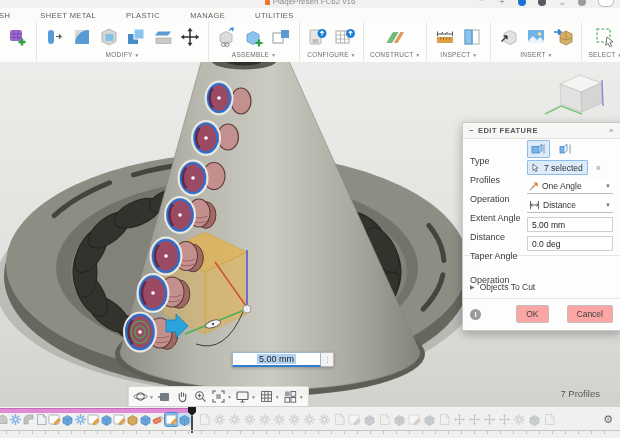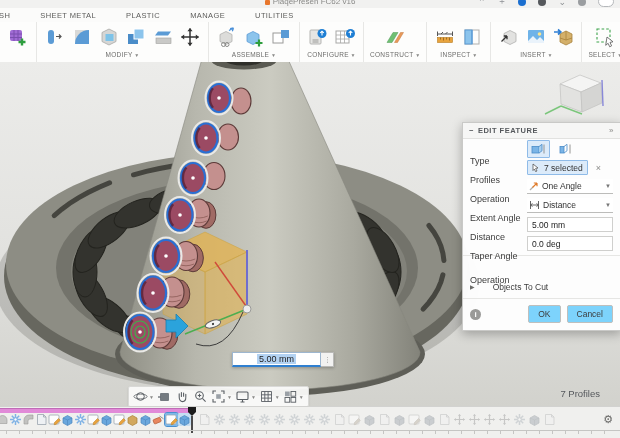--- a/index.html
+++ b/index.html
@@ -53,26 +53,26 @@
   .prow{display:flex;align-items:center;height:19px;padding:0 7px;}
   .plabel{width:57px;flex:none;color:#3c3c3c;margin-top:25px;}
   .pselect{flex:1;display:flex;align-items:center;gap:3px;height:14px;background:#fff;border-bottom:1px solid #bcbcba;padding:0 2px;font-size:8.5px;color:#333;}
   .pselect .dcaret{margin-left:auto;font-size:6px;color:#777;}
   .pinput{flex:1;height:13px;background:#fff;border:1px solid #cfcfcd;display:flex;align-items:center;padding:0 4px;font-size:8.5px;color:#222;}
   .chip{display:flex;align-items:center;gap:4px;height:13px;background:#dcebfa;border:1px solid #8fbbe8;padding:0 4px;font-size:8.5px;color:#333;border-radius:1px;}
   .chip-x{margin-left:8px;color:#8a8a88;font-size:9px;}
   .type-btn{width:21px;height:16px;display:flex;align-items:center;justify-content:center;border:1px solid transparent;border-radius:1px;margin-right:4px;}
   .type-btn.selct{background:#dcebfa;border-color:#8fbbe8;}
   .pdivider{height:1px;background:#e6e6e4;margin:2px 0;}
-  .objects-row{gap:18px;font-size:8.5px;color:#3c3c3c;}
+  .objects-row{gap:5px;font-size:8.5px;color:#3c3c3c;}
   .tri{font-size:6px;color:#6d6d6b;}
   .pfooter{display:flex;align-items:center;padding:4px 7px 7px;}
   .info-i{width:11px;height:11px;border-radius:50%;background:#9a9a98;color:#fff;font-size:8px;font-weight:bold;display:flex;align-items:center;justify-content:center;}
   .fspace{flex:1;}
-  .pbtn{height:16px;padding:0 9px;border:1px solid #bfbfbd;background:#7dd3fc;border-radius:2px;font-size:8.5px;color:#3c3c3c;margin-left:6px;display:flex;align-items:center;cursor:default;}
+  .pbtn{height:16px;padding:0 9px;border:1px solid #bfbfbd;background:#fca5a5;border-radius:2px;font-size:8.5px;color:#3c3c3c;margin-left:18px;display:flex;align-items:center;cursor:default;}
 
   
   .timeline{position:absolute;left:0;right:0;bottom:0;height:31px;background:#f0f0ee;border-top:1px solid #d2d2d0;}
   .tl-pink{position:absolute;left:0;top:1px;width:192px;height:4px;background:#e18ad8;border-top:1px solid #c06cb6;}
   .tl-icons{position:absolute;left:0;top:6px;height:14px;right:0;}
   .tl-icon{position:absolute;top:0;width:13px;height:13px;display:flex;align-items:center;justify-content:center;}
   .tl-icon.selA{background:#7db9ea;outline:1px solid #4a90d0;border-radius:2px;}
   .tl-icon.selB{background:#c6def2;border-radius:2px;}
   .tl-icon.future svg{opacity:.42;filter:grayscale(.85);}
   .playhead{position:absolute;left:188px;top:0;width:9px;height:27px;}

